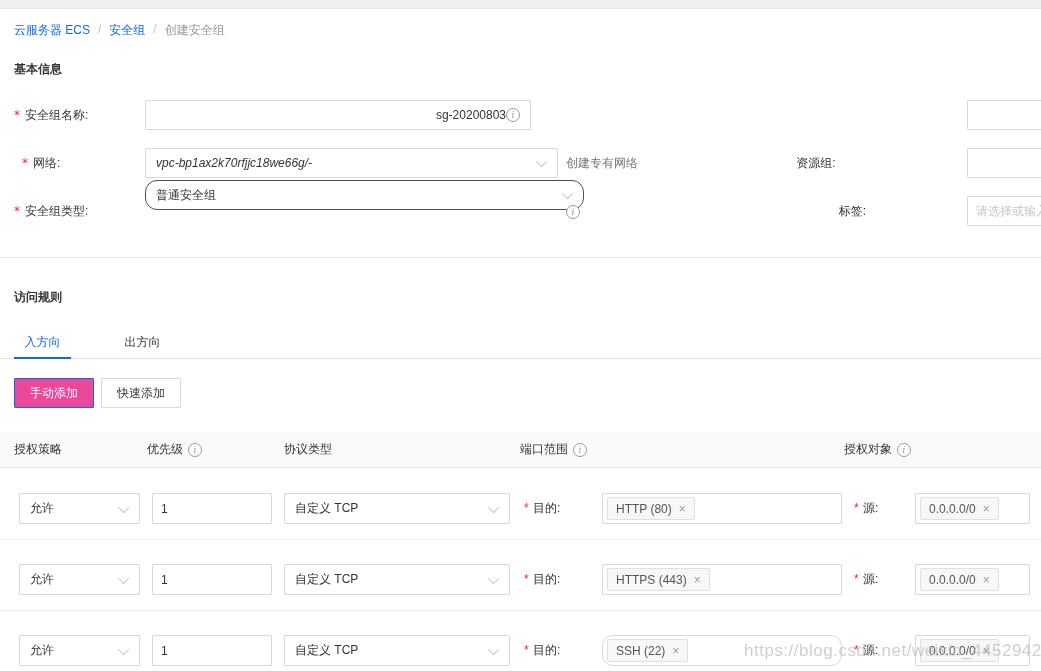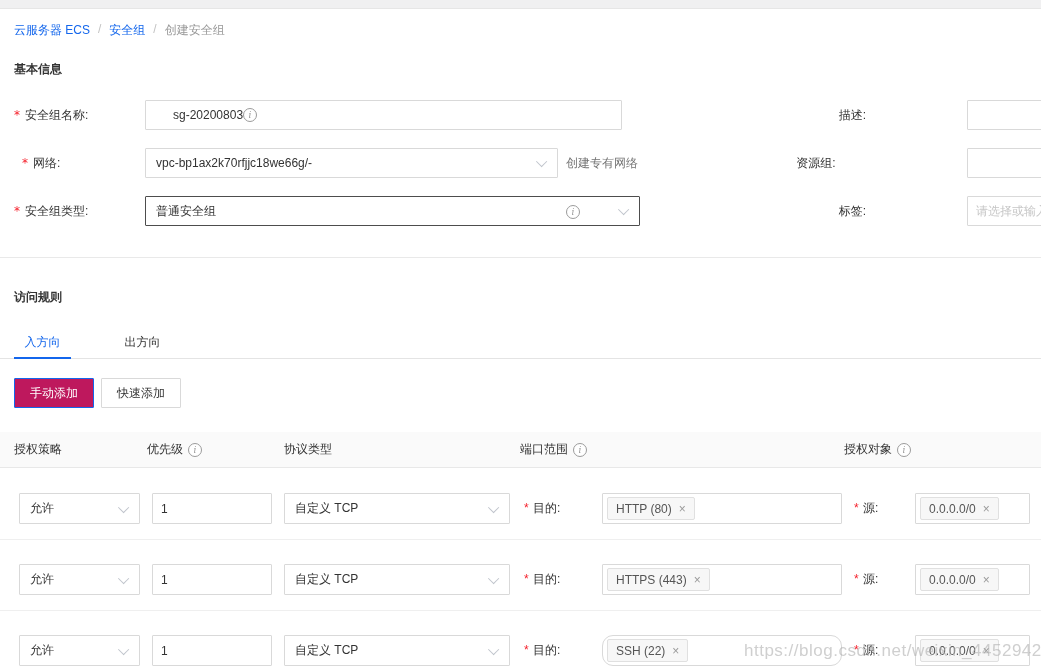--- a/index.html
+++ b/index.html
@@ -39,21 +39,21 @@
   .divider { position:absolute; left:0; width:1041px; height:1px; background:#e9e9e9; }
 
   
   .tabs { position:absolute; left:0; top:330px; width:1041px; height:29px; border-bottom:1px solid #e4e4e4; }
   .tab { position:absolute; top:0; height:28px; line-height:24px; text-align:center; cursor:pointer; color:#333; }
   .tab-active { color:#1366ec; border-bottom:2px solid #1366ec; height:29px; }
 
   
   .btn { position:absolute; top:378px; width:80px; height:30px; display:flex; align-items:center; justify-content:center;
     font-size:12px; cursor:pointer; border-radius:1px; }
-  .btn-primary { left:14px; background:#be185d; color:#fff; border:1px solid #1366ec; }
+  .btn-primary { left:14px; background:#ec4899; color:#fff; border:1px solid #1366ec; }
   .btn-default { left:101px; background:#fff; color:#333; border:1px solid #d9d9d9; }
 
   
   .thead { position:absolute; left:0; top:432px; width:1041px; height:36px; background:#fafafa; border-bottom:1px solid #e8e8e8; }
   .th { position:absolute; top:0; height:35px; line-height:35px; color:#333; display:flex; align-items:center; gap:5px; }
   .rule-row { position:absolute; left:0; width:1041px; height:31px; }
   .row-sep { position:absolute; left:0; width:1041px; height:1px; background:#efefef; }
   .chip-box { position:absolute; top:0; height:31px; border:1px solid #d9d9d9; border-radius:1px; background:#fff;
     display:flex; align-items:center; padding:0 4px; }
   .chip { display:inline-flex; align-items:center; gap:7px; height:23px; padding:0 8px; background:#f7f7f7;
@@ -78,46 +78,45 @@
     <span class="crumb-link">安全组</span>
     <span class="crumb-sep">/</span>
     <span class="crumb-current">创建安全组</span>
   </div>
 
   <div class="section-title" style="top:61px;">基本信息</div>
 
   <div class="form-label" style="left:14px; top:100px;">
     <span class="req">*</span><span>安全组名称:</span>
   </div>
-  <div class="input" style="left:145px; top:100px; width:477px; justify-content:flex-start;padding-left:27px;">
+  <div class="input" style="left:145px; top:100px; width:386px; justify-content:flex-end;padding-left:27px;">
     <span class="val">sg-20200803</span>
     <span class="info-circle">i</span>
   </div>
 
   <div class="form-label" style="left:22px; top:148px;">
     <span class="req">*</span><span>网络:</span>
   </div>
-  <div class="select" style="left:145px; top:148px; width:413px;">
+  <div class="select" style="left:145px; top:148px; width:413px;font-style:italic;">
     <span class="val">vpc-bp1ax2k70rfjjc18we66g/-</span>
     <span class="chev"></span>
   </div>
   <span class="link" style="left:566px; top:148px;">创建专有网络</span>
 
   <div class="form-label" style="left:14px; top:196px;">
     <span class="req">*</span><span>安全组类型:</span>
   </div>
-  <div class="select select-focused" style="left:145px; top:196px; width:495px;">
+  <div class="select select-focused" style="left:145px; top:180px; width:439px;border-radius:12px;">
     <span class="val">普通安全组</span>
     <span class="chev"></span>
   </div>
   <span class="inline-info" style="left:566px; top:204px;">
     <span class="info-circle">i</span>
   </span>
 
-  <div class="form-label" style="left:766px; top:100px; width:100px; text-align:right;">描述:</div>
   <input class="raw" style="left: 967px; top: 100px; width: 110px;">
 
   <div class="form-label" style="left:766px; top:148px; width:100px; text-align:center;">资源组:</div>
   <input class="raw" style="left: 967px; top: 148px; width: 110px;">
 
   <div class="form-label" style="left:766px; top:196px; width:100px; text-align:right;">标签:</div>
   <input class="raw" style="left: 967px; top: 196px; width: 110px;" placeholder="请选择或输入">
 
   <div class="divider" style="top:257px;"></div>
 

